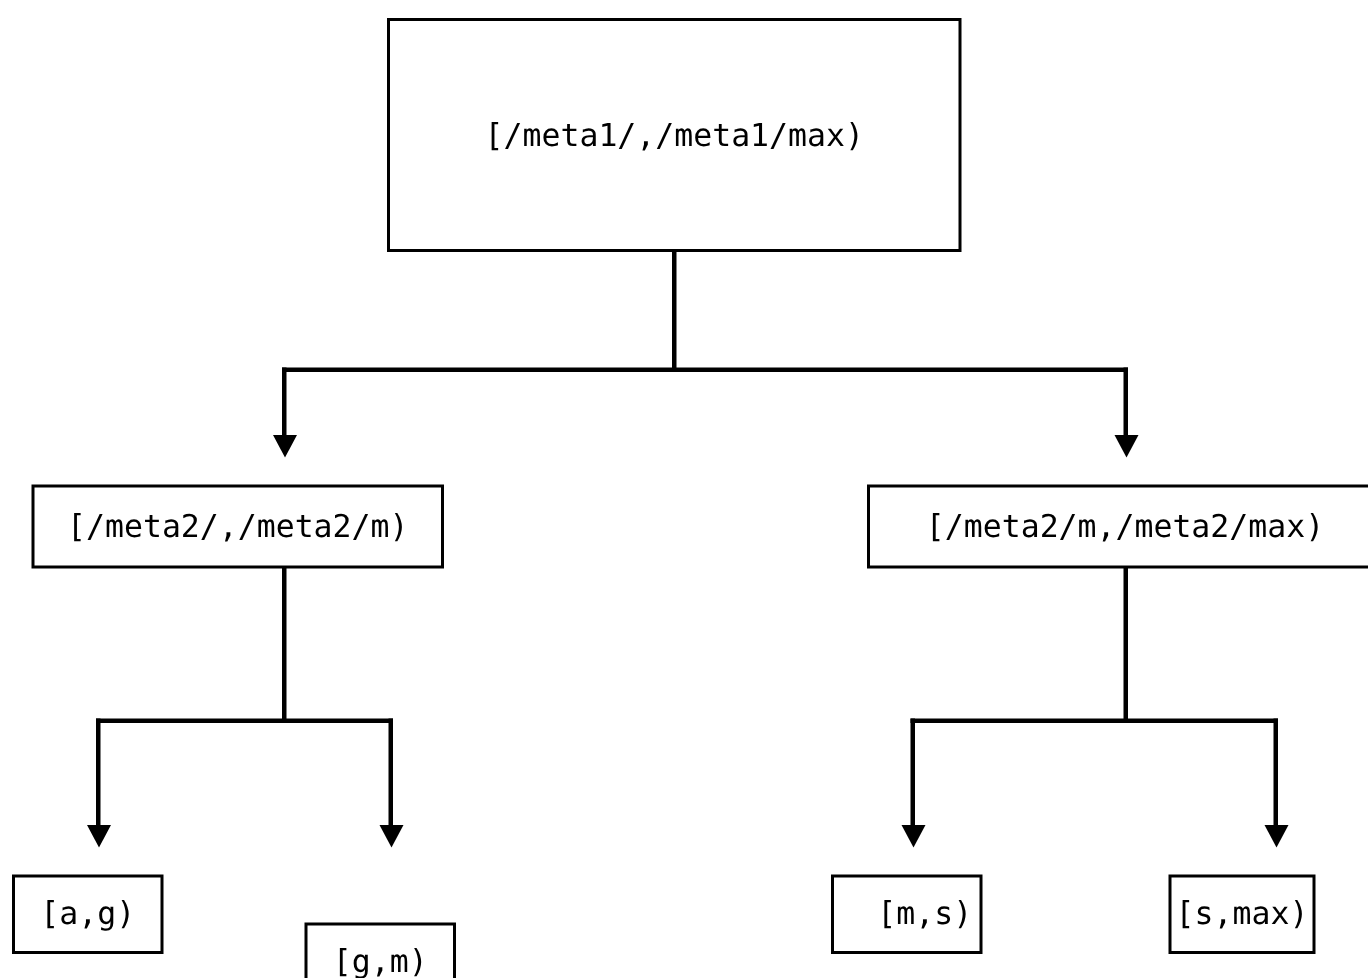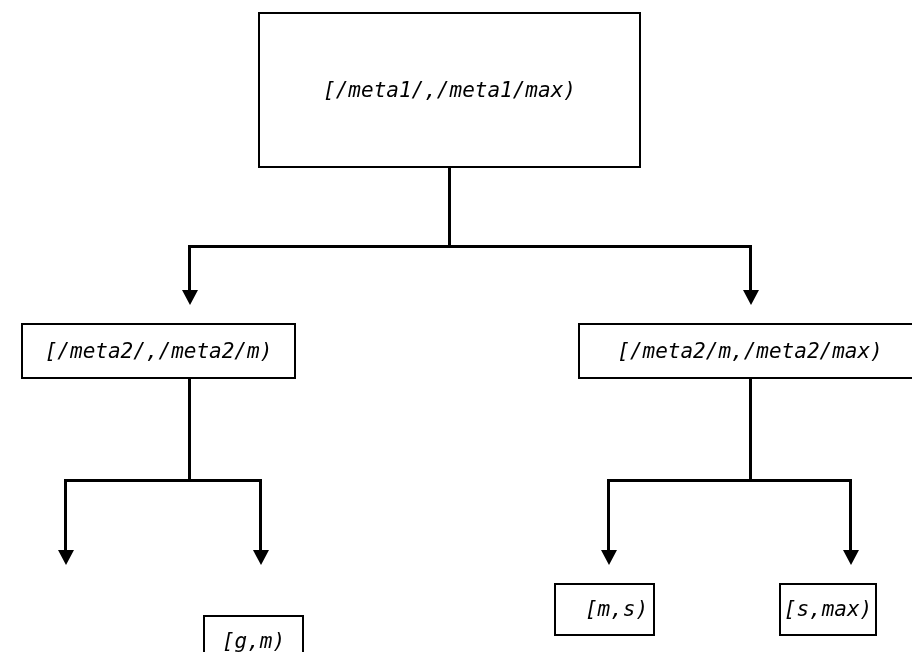--- a/index.html
+++ b/index.html
@@ -9,21 +9,20 @@
   }
   body {
     font-family: "DejaVu Sans Mono", "Liberation Mono", monospace;
   }
   #diagram-canvas {
     position: relative;
     width: 912px;
     height: 652px;
     background: #ffffff;
     overflow: hidden;
-    font-style: italic;
   }
   .node {
     position: absolute;
     box-sizing: border-box;
     border: 2px solid #000000;
     background: #ffffff;
     display: flex;
     align-items: center;
     justify-content: center;
   }
@@ -117,20 +116,23 @@
   <div class="arrowhead arrow-midl-l"></div>
   <div class="arrowhead arrow-midl-r"></div>
 
   <div class="edge-v stem-midr"></div>
   <div class="edge-h bar-midr"></div>
   <div class="edge-v drop-midr-l"></div>
   <div class="edge-v drop-midr-r"></div>
   <div class="arrowhead arrow-midr-l"></div>
   <div class="arrowhead arrow-midr-r"></div>
 
+  <div class="node node-leaf node-leaf-1">
+    <span class="node-label">[a,g)</span>
+  </div>
   <div class="node node-leaf node-leaf-2">
     <span class="node-label">[g,m)</span>
   </div>
   <div class="node node-leaf node-leaf-3">
     <span class="node-label">[m,s)</span>
   </div>
   <div class="node node-leaf node-leaf-4">
     <span class="node-label">[s,max)</span>
   </div>
 

